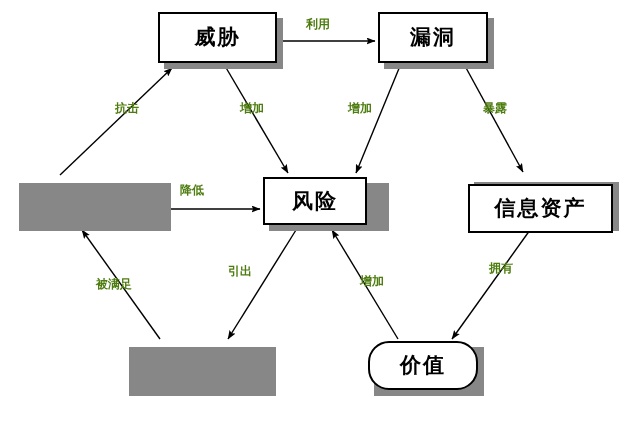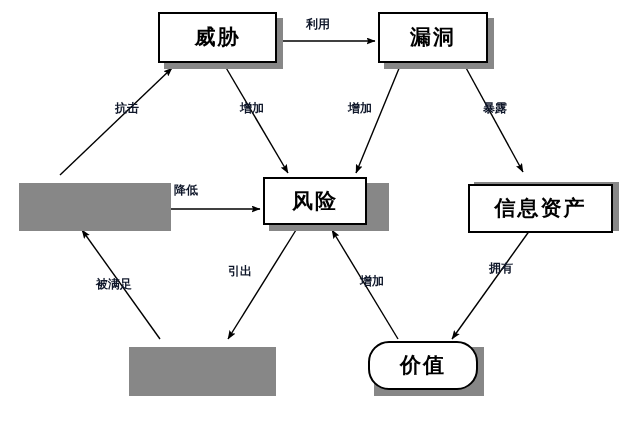--- a/index.html
+++ b/index.html
@@ -47,21 +47,21 @@
   .node-shadow {
     position: absolute;
     background: #878787;
     z-index: 2;
   }
   .edge-label {
     position: absolute;
     font-family: "DejaVu Sans", sans-serif;
     font-size: 12px;
     font-weight: 700;
-    color: #0f172a;
+    color: #4d7c0f;
     white-space: nowrap;
     background: transparent;
     z-index: 8;
     letter-spacing: 0px;
     line-height: 1;
   }
 </style>
 </head>
 <body>
 
@@ -123,19 +123,19 @@
 
   <div class="node" style="left:368px; top:341px; width:110px; height:49px;border-radius:21px;">
     <span class="node-label">价值</span>
   </div>
 
   <span class="edge-label" style="left:306px; top:18px;">利用</span>
   <span class="edge-label" style="left:115px; top:102px;">抗击</span>
   <span class="edge-label" style="left:240px; top:102px;">增加</span>
   <span class="edge-label" style="left:348px; top:102px;">增加</span>
   <span class="edge-label" style="left:483px; top:102px;">暴露</span>
-  <span class="edge-label" style="left:174px; top:184px;">降低</span>
+  <span class="edge-label" style="left:180px; top:184px;">降低</span>
   <span class="edge-label" style="left:96px; top:278px;">被满足</span>
   <span class="edge-label" style="left:228px; top:265px;">引出</span>
   <span class="edge-label" style="left:360px; top:275px;">增加</span>
   <span class="edge-label" style="left:489px; top:262px;">拥有</span>
 
 </div>
 
 </body></html>

